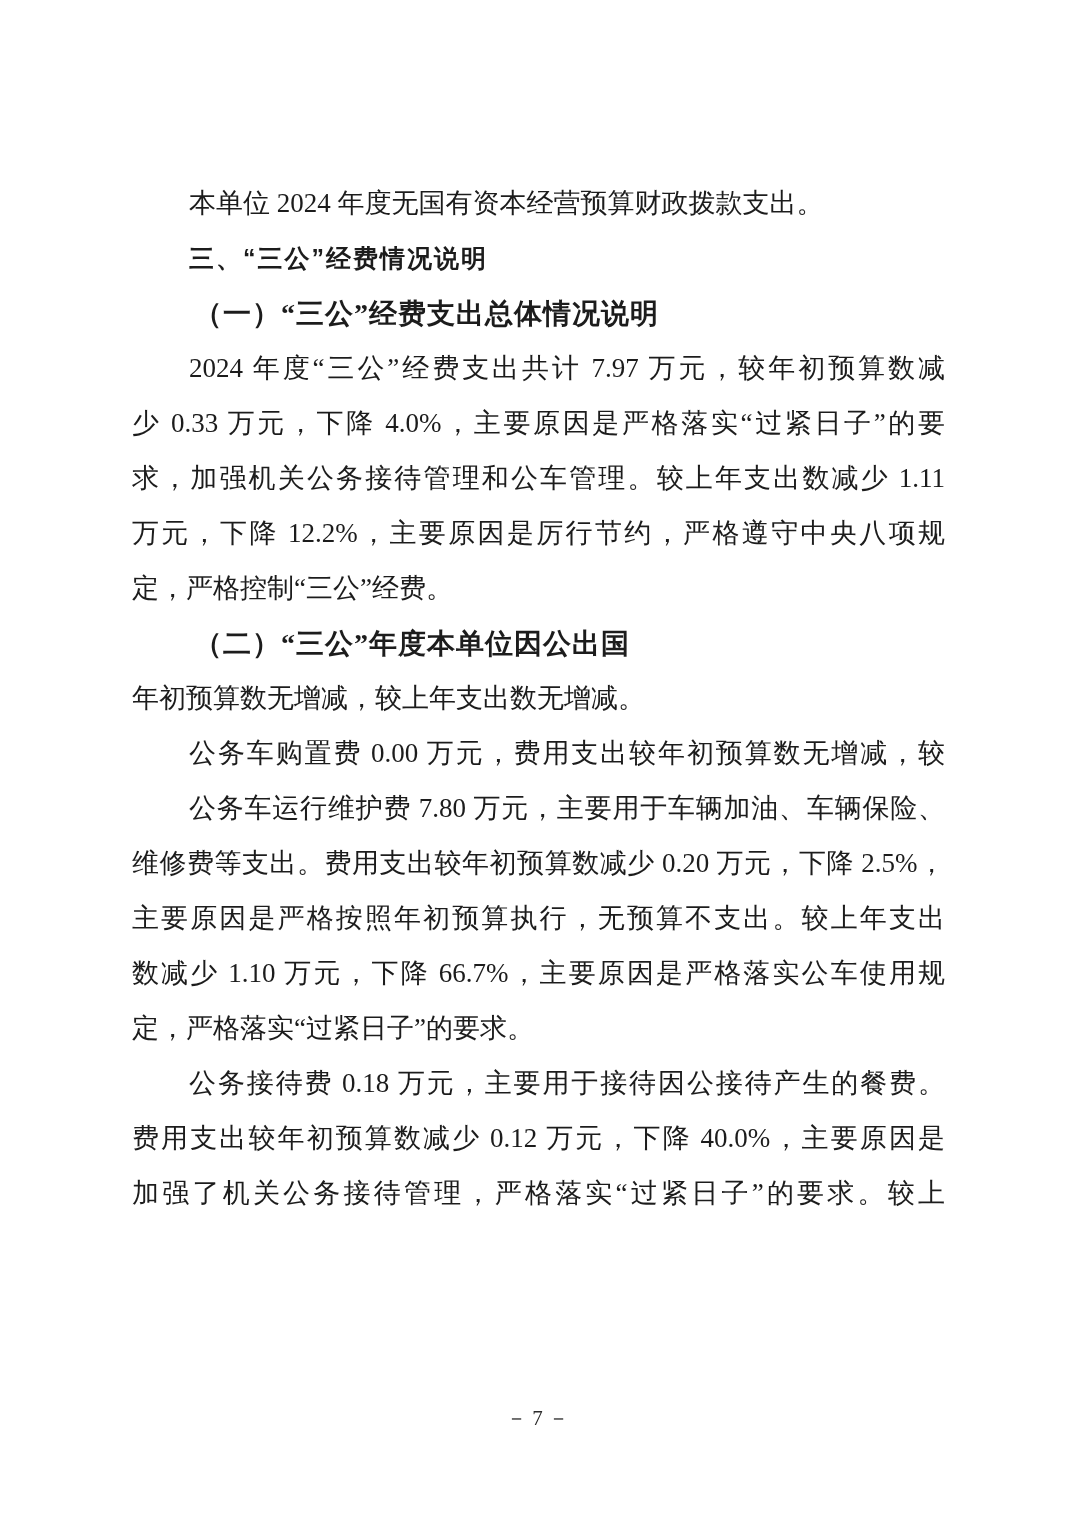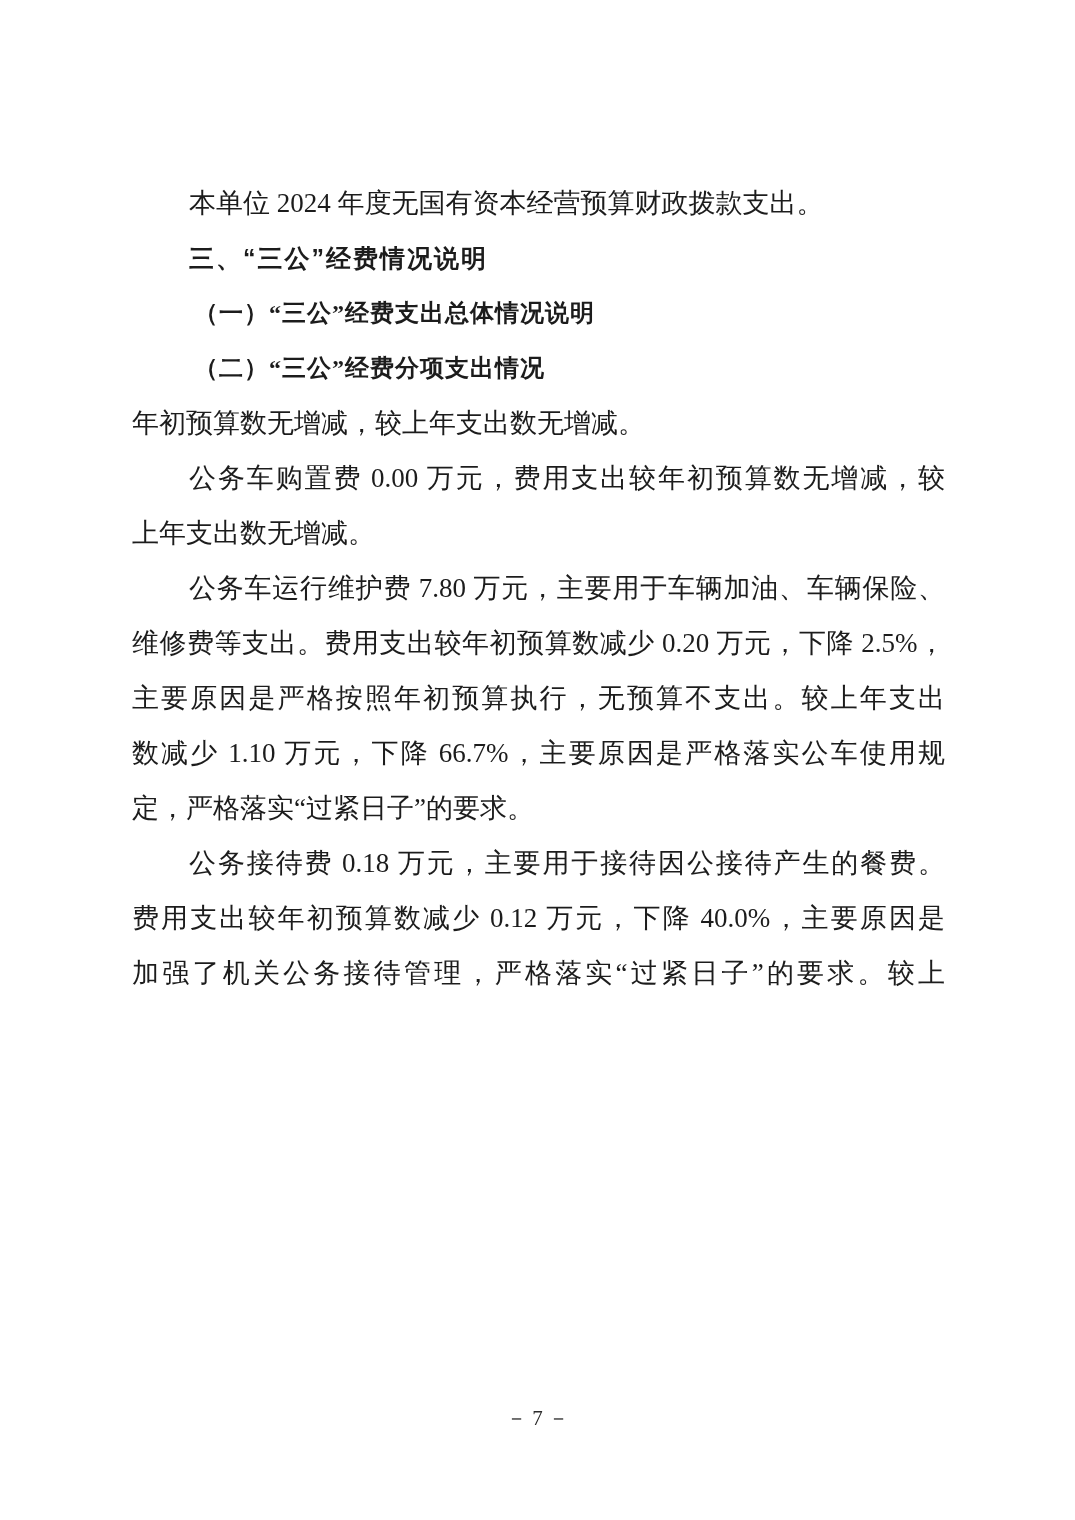--- a/index.html
+++ b/index.html
@@ -44,21 +44,21 @@
   }
   .h1 {
     font-family: "Liberation Sans", "DejaVu Sans", sans-serif;
     font-weight: bold;
     font-size: 25px;
     padding-left: 57px;
     letter-spacing: 2px;
   }
   .h2 {
     font-weight: bold;
-    font-size: 24px;
+    font-size: 28px;
     padding-left: 62px;
     letter-spacing: 1px;
   }
   .footer {
     position: absolute;
     top: 1398px;
     left: 0;
     width: 100%;
     text-align: center;
     font-size: 21px;
@@ -77,32 +77,38 @@
     </div>
 
     <div>
       <div class="line h1">三、“三公”经费情况说明</div>
     </div>
 
     <div>
       <div class="line h2">（一）“三公”经费支出总体情况说明</div>
     </div>
 
+    <div>
+      <div class="line stretch first-body">2024 年度“三公”经费支出共计 7.97 万元，较年初预算数减</div>
+      <div class="line stretch">少 0.33 万元，下降 4.0%，主要原因是严格落实“过紧日子”的要</div>
+      <div class="line stretch">求，加强机关公务接待管理和公车管理。较上年支出数减少 1.11</div>
+      <div class="line stretch">万元，下降 12.2%，主要原因是厉行节约，严格遵守中央八项规</div>
+      <div class="line">定，严格控制“三公”经费。</div>
+    </div>
 
     <div>
-      <div class="line h2">（二）“三公”经费分项支出情况</div>
+      <div class="line h2">（二）“三公”年度本单位因公出国</div>
     </div>
 
     <div>
       <div class="line">年初预算数无增减，较上年支出数无增减。</div>
     </div>
 
     <div>
       <div class="line stretch first-body">公务车购置费 0.00 万元，费用支出较年初预算数无增减，较</div>
-      <div class="line">上年支出数无增减。</div>
     </div>
 
     <div>
       <div class="line stretch first-body">公务车运行维护费 7.80 万元，主要用于车辆加油、车辆保险、</div>
       <div class="line stretch">维修费等支出。费用支出较年初预算数减少 0.20 万元，下降 2.5%，</div>
       <div class="line stretch">主要原因是严格按照年初预算执行，无预算不支出。较上年支出</div>
       <div class="line stretch">数减少 1.10 万元，下降 66.7%，主要原因是严格落实公车使用规</div>
       <div class="line">定，严格落实“过紧日子”的要求。</div>
     </div>
 

